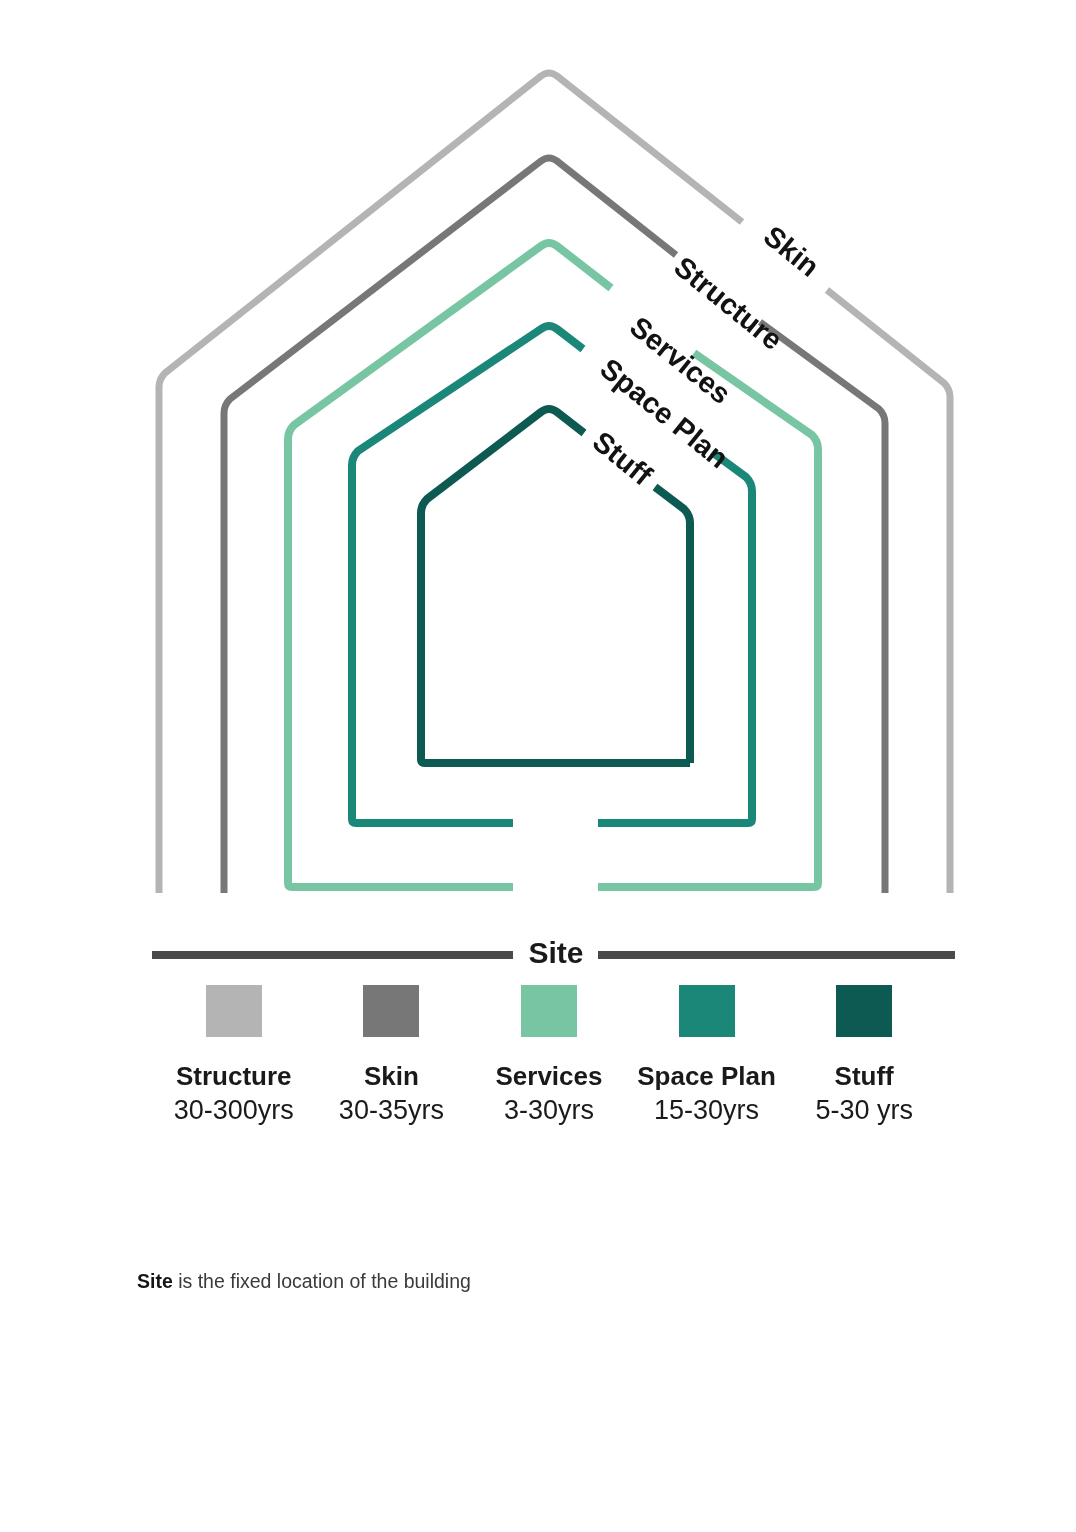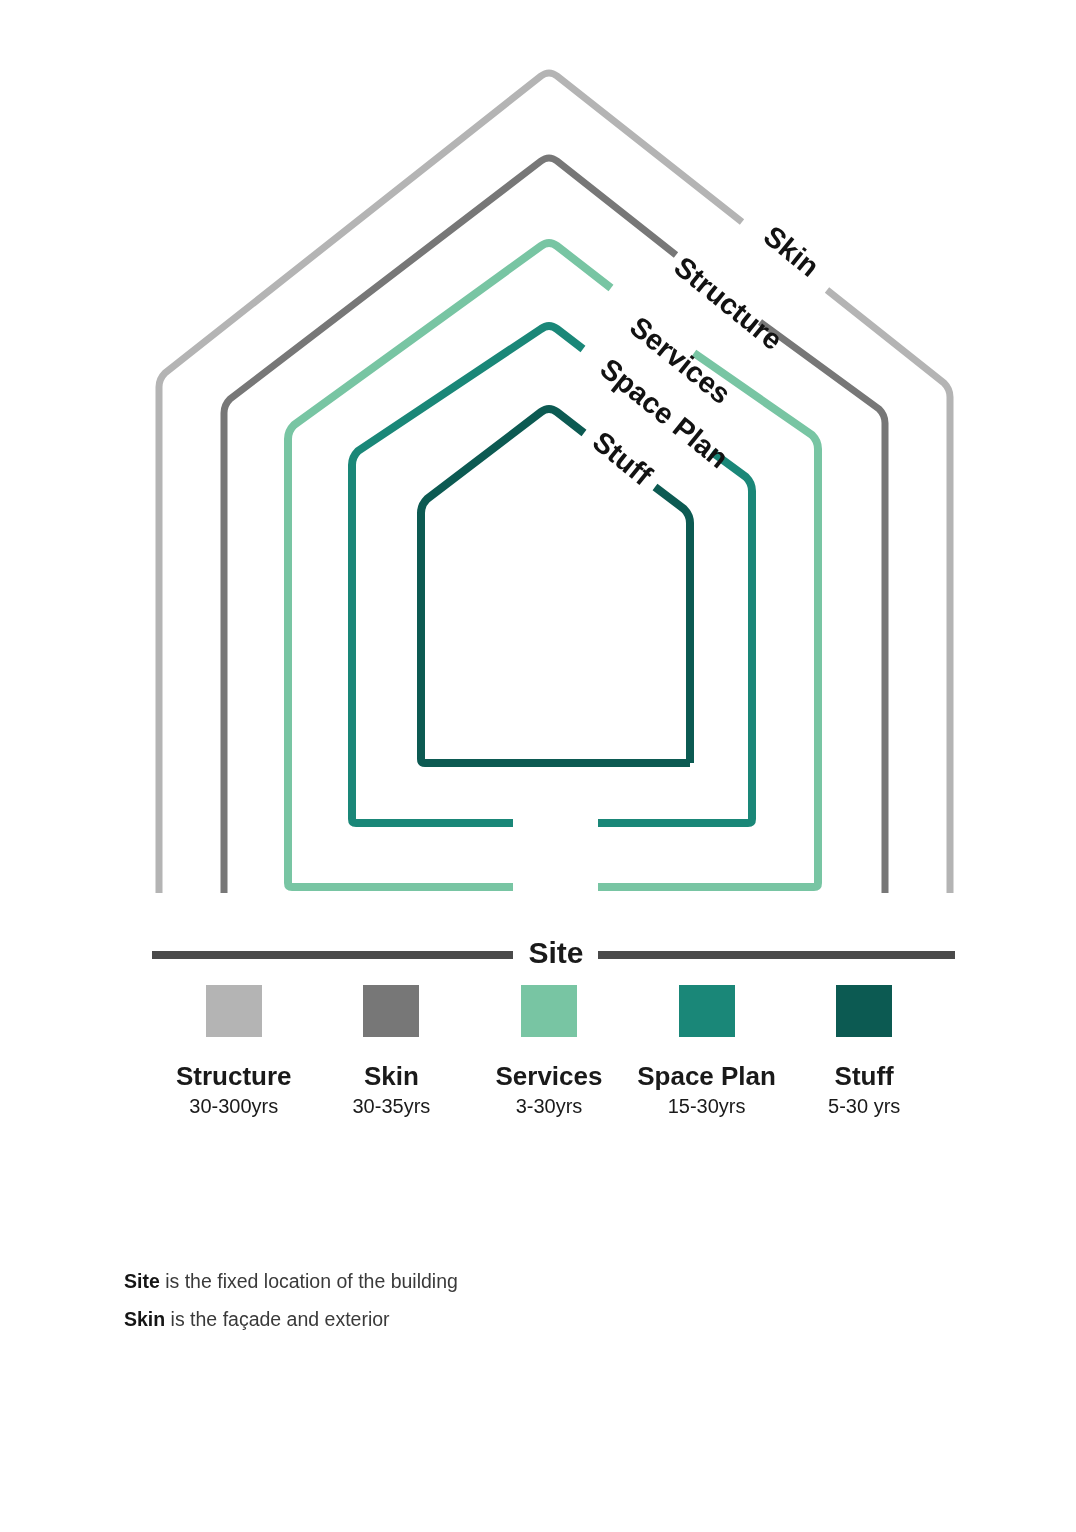--- a/index.html
+++ b/index.html
@@ -73,31 +73,31 @@
     margin-bottom: 22px;
   }
   .legend-name {
     font-size: 26px;
     font-weight: bold;
     line-height: 1.32;
     white-space: nowrap;
     color: #1a1a1a;
   }
   .legend-years {
-    font-size: 20px;
+    font-size: 27px;
     font-weight: normal;
     line-height: 1.32;
     white-space: nowrap;
     color: #1a1a1a;
   }
 
   
   #descriptions {
     position: absolute;
-    left: 124px;
+    left: 137px;
     top: 1262px;
     width: 900px;
   }
   .desc-line {
     font-size: 19.5px;
     line-height: 38px;
     color: #3a3a3a;
     white-space: nowrap;
   }
   .desc-term {
@@ -192,22 +192,19 @@
     </div>
   </div>
 
   <div id="descriptions">
 
     <div class="desc-line">
       <span class="desc-term">Site</span><span> is the fixed location of the building</span>
     </div>
 
 
-    <div class="desc-line">
-      <span class="desc-term">Skin</span><span> is the façade and exterior</span>
-    </div>
 
 
 
 
   </div>
 
 </div>
 
 </body></html>

